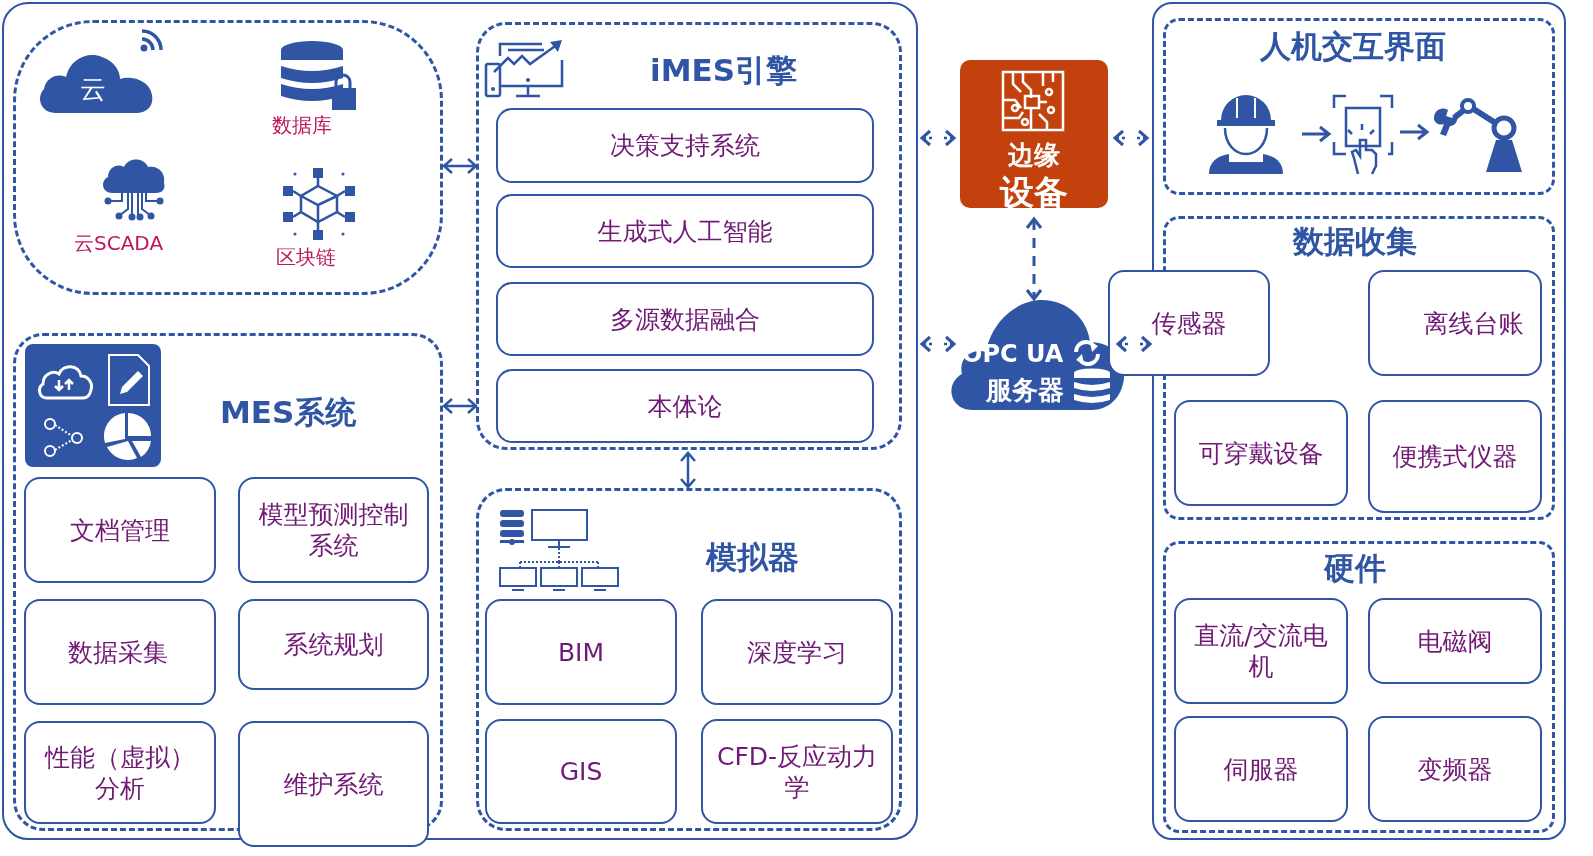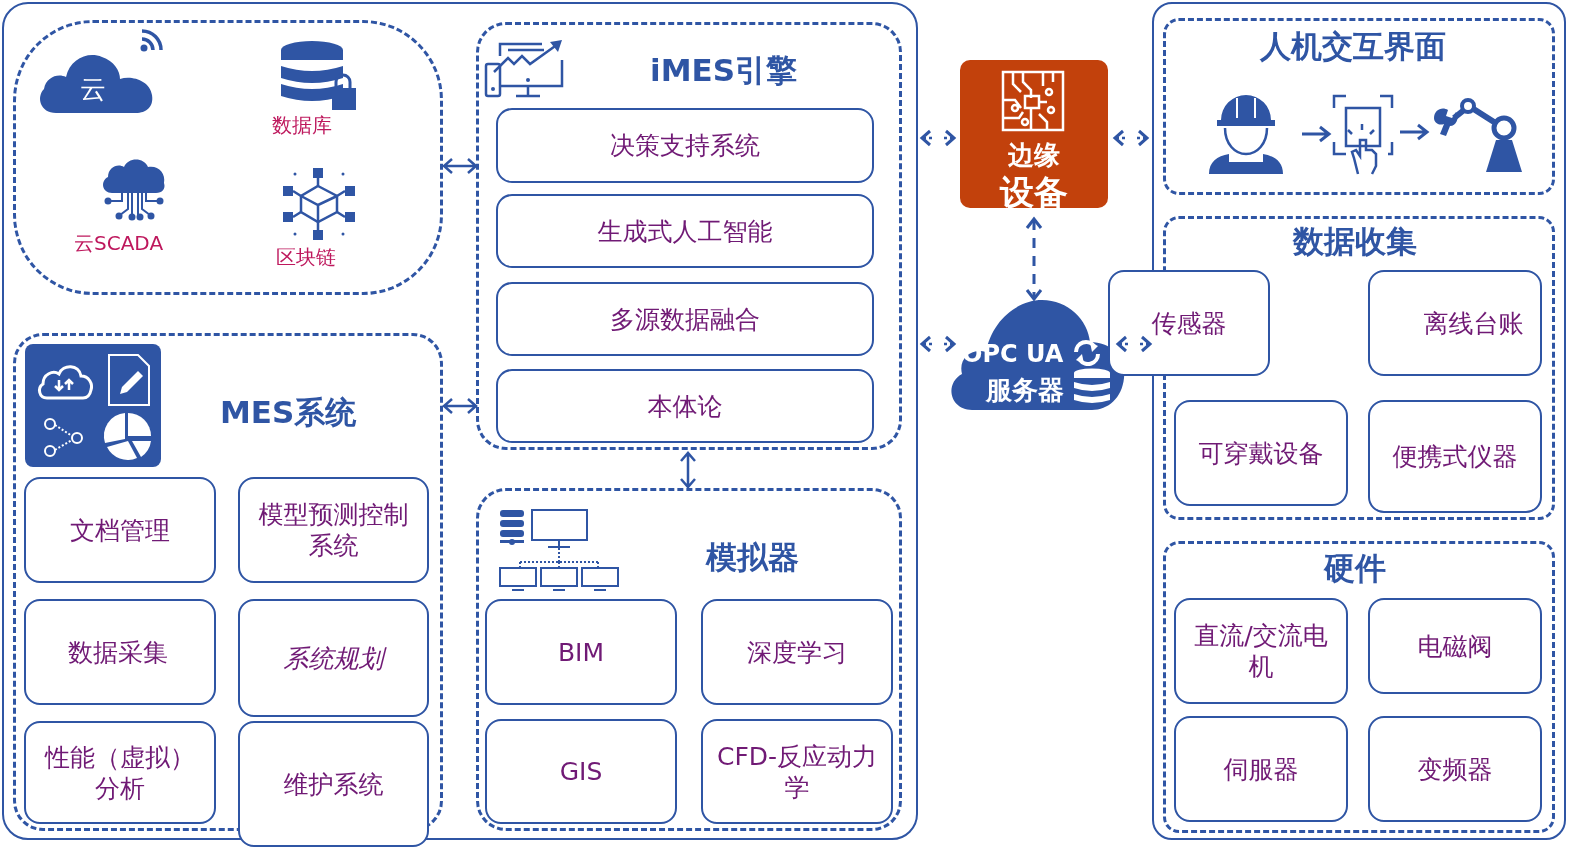--- a/index.html
+++ b/index.html
@@ -107,21 +107,21 @@
     <path d="M22 2 A23 23 0 0 0 2 32 L22 28 Z" fill="#fff"></path>
     <path d="M4 36 A23 23 0 0 0 34 47 L25 30 Z" fill="#fff"></path>
     <path d="M38 46 A23 23 0 0 0 48 30 L29 30 Z" fill="#fff"></path>
   </svg>
 </div>
 <div class="title" style="left:220px; top:392px;">MES系统</div>
 
 <div class="box" style="left:24px; top:477px; width:192px; height:106px;">文档管理</div>
 <div class="box" style="left:238px; top:477px; width:191px; height:106px;">模型预测控制系统</div>
 <div class="box" style="left:24px; top:599px; width:192px; height:106px;padding-left:6px;">数据采集</div>
-<div class="box" style="left:238px; top:599px; width:191px; height:118px;font-style:italic;">系统规划</div>
+<div class="box" style="left:238px; top:599px; width:191px; height:91px;">系统规划</div>
 <div class="box" style="left:24px; top:721px; width:192px; height:103px;">性能（虚拟）分析</div>
 <div class="box" style="left:238px; top:721px; width:191px; height:126px;">维护系统</div>
 
 <div class="abs dash-frame" style="left:476px; top:22px; width:426px; height:428px;"></div>
 <svg style="left:484px; top:40px;" width="80" height="58" viewBox="0 0 80 58">
   <g stroke="#2f55a4" stroke-width="2.5" fill="none">
     <path d="M16 16 L16 4 L58 4"></path>
     <path d="M78 20 L78 46 L16 46"></path>
     <path d="M44 46 L44 56 M32 56 L56 56"></path>
     <rect x="2" y="24" width="14" height="32" rx="2"></rect>
@@ -237,21 +237,21 @@
 <div class="abs dash-frame" style="left:1163px; top:216px; width:392px; height:304px; border-radius:16px;"></div>
 <div class="title" style="left:1293px; top:221px;">数据收集</div>
 <div class="box" style="left:1108px; top:270px; width:162px; height:106px;">传感器</div>
 <div class="box" style="left:1368px; top:270px; width:174px; height:106px;padding-left:47px;">离线台账</div>
 <div class="box" style="left:1174px; top:400px; width:174px; height:106px;">可穿戴设备</div>
 <div class="box" style="left:1368px; top:400px; width:174px; height:113px;">便携式仪器</div>
 
 <div class="abs dash-frame" style="left:1163px; top:541px; width:392px; height:292px; border-radius:16px;"></div>
 <div class="title" style="left:1324px; top:548px;">硬件</div>
 <div class="box" style="left:1174px; top:598px; width:174px; height:106px;">直流/交流电机</div>
-<div class="box" style="left:1368px; top:598px; width:174px; height:96px;">电磁阀</div>
+<div class="box" style="left:1368px; top:598px; width:174px; height:86px;">电磁阀</div>
 <div class="box" style="left:1174px; top:716px; width:174px; height:106px;">伺服器</div>
 <div class="box" style="left:1368px; top:716px; width:174px; height:106px;">变频器</div>
 
 <svg style="left:442px; top:158px;" width="36" height="16" viewBox="0 0 36 16">
   <path d="M2 8 L34 8 M10 1 L2 8 L10 15 M26 1 L34 8 L26 15" stroke="#2f55a4" stroke-width="2.5" fill="none"></path>
 </svg>
 <svg style="left:442px; top:398px;" width="36" height="16" viewBox="0 0 36 16">
   <path d="M2 8 L34 8 M10 1 L2 8 L10 15 M26 1 L34 8 L26 15" stroke="#2f55a4" stroke-width="2.5" fill="none"></path>
 </svg>
 <svg style="left:680px; top:451px;" width="16" height="38" viewBox="0 0 16 38">

